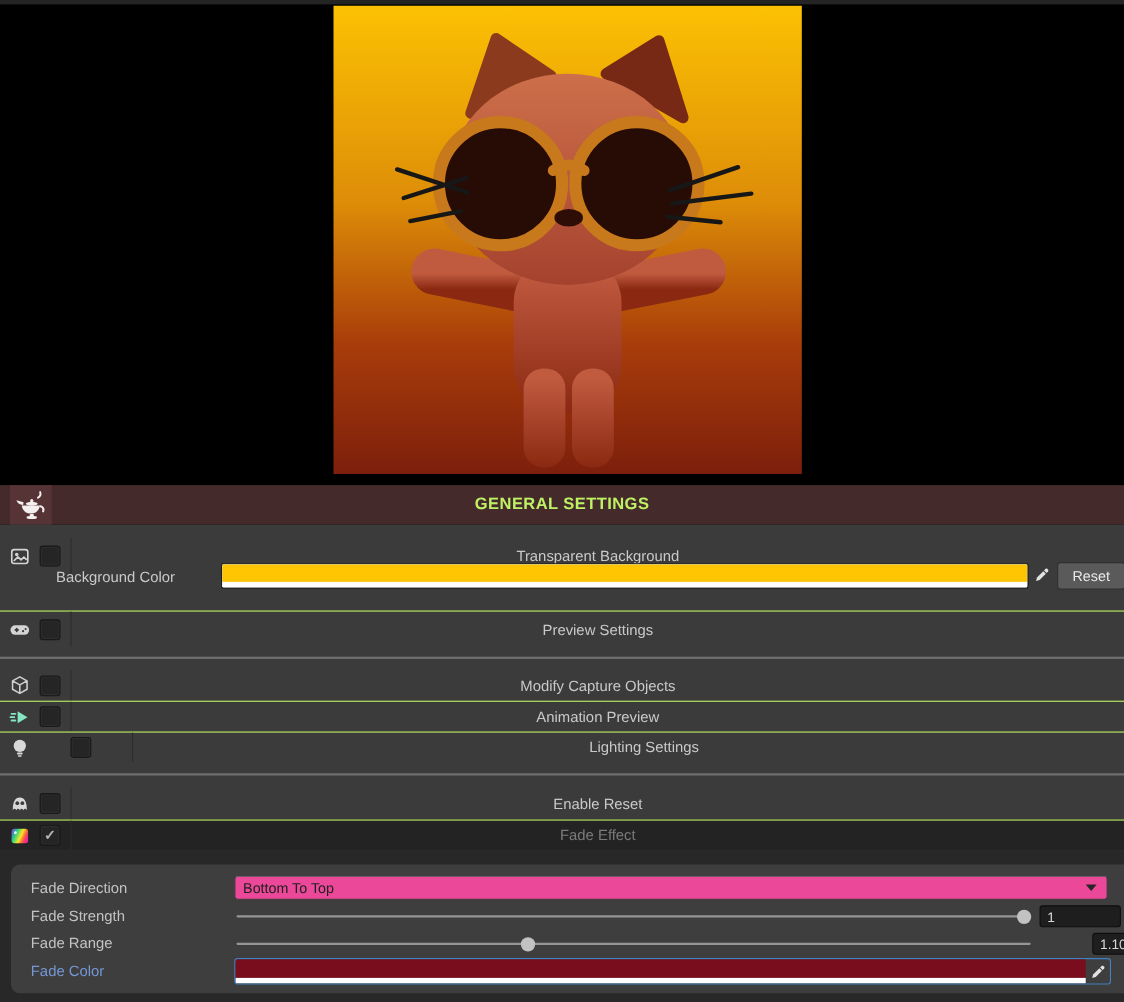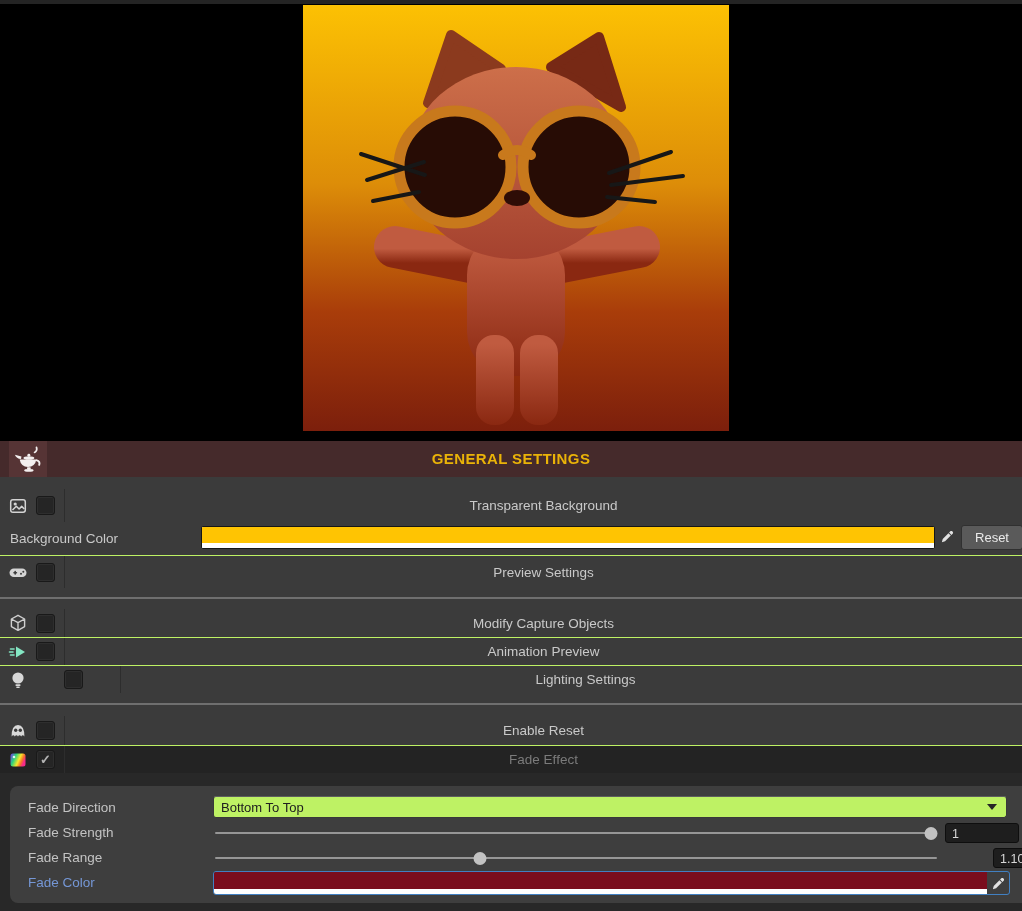--- a/index.html
+++ b/index.html
@@ -13,21 +13,21 @@
   .preview-wrap{position:absolute;left:303px;top:5px;width:426px;height:426px;}
   .preview-wrap svg{display:block;}
   
   .header{position:absolute;left:0;top:441px;width:100%;height:36px;background:#452a2b;}
   .header-icon-tile{
     position:absolute;left:9px;top:0;width:38px;height:36px;background:#563435;
     display:flex;align-items:center;justify-content:center;cursor:pointer;
   }
   .header-title{
     position:absolute;left:0;top:0;width:100%;height:24px;line-height:36px;text-align:center;
-    color:#eab308;font-size:15px;font-weight:bold;letter-spacing:.4px;
+    color:#bef264;font-size:15px;font-weight:bold;letter-spacing:.4px;
   }
   
   .settings{position:absolute;left:0;top:477px;width:100%;height:434px;background:#3b3b3b;}
   .row{position:absolute;left:0;width:100%;box-sizing:border-box;}
   .toggle-row{display:flex;align-items:center;border-top:1px solid #bef264;cursor:pointer;}
   .toggle-row.first{border-top:none;}
   .row-icon{width:20px;height:20px;margin-left:8px;flex:0 0 auto;display:flex;align-items:center;justify-content:center;}
   .checkbox{
     width:17px;height:17px;margin-left:8px;flex:0 0 auto;background:#252525;
     border:1px solid #191919;border-radius:3px;box-shadow:inset 0 0 0 1px #2e2e2e;
@@ -58,21 +58,21 @@
   }
   
   .bottom-zone{position:absolute;left:0;top:773px;width:100%;height:138px;background:#282828;}
   .fade-panel{
     position:absolute;left:10px;top:786px;width:1012px;height:117px;background:#3e3e3e;
     border-radius:8px 0 0 8px;
   }
   .fp-label{position:absolute;left:18px;color:#c3c3c3;font-size:13.5px;}
   .fp-label.accent{color:#7597d6;}
   .dropdown{
-    position:absolute;left:203px;top:10px;width:794px;height:22px;background:#bef264;
+    position:absolute;left:203px;top:10px;width:794px;height:22px;background:#ec4899;
     border:1px solid #393939;border-top-color:#5e5e5e;border-radius:3px;cursor:pointer;
     box-sizing:border-box;display:flex;align-items:center;
   }
   .dropdown .dd-text{color:#202020;font-size:13px;margin-left:7px;flex:1;}
   .dd-arrow{
     width:0;height:0;border-left:5px solid transparent;border-right:5px solid transparent;
     border-top:6px solid #262626;margin-right:9px;
   }
   .slider{position:absolute;left:205px;width:722px;height:2px;background:#969696;border-radius:1px;cursor:pointer;}
   .slider .handle{
@@ -174,21 +174,21 @@
           <rect x="2.7" y="3.7" width="14.6" height="12.6" rx="2.2" fill="none" stroke="#d4d4d4" stroke-width="1.5"></rect>
           <circle cx="7.2" cy="8" r="1.6" fill="#d4d4d4"></circle>
           <path d="M4.5 14 l3.8-3.8 2.8 2.8 2.6-2.6 2.6 2.6" fill="none" stroke="#d4d4d4" stroke-width="1.5" stroke-linejoin="round"></path>
         </svg>
       </span>
       <span class="checkbox"></span>
       <span class="vsep"></span>
       <span class="row-label">Transparent Background</span>
     </div>
 
-    <div class="row color-row" style="top:45px;height:33px;">
+    <div class="row color-row" style="top:31px;height:33px;padding-left:41px;">
       <span class="prop-label">Background Color</span>
       <span class="colorfield bg-colorfield">
         <span class="swatch" style="background: rgb(255, 196, 2);"></span>
         <span class="alpha"></span>
       </span>
       <span class="eyedropper-btn bg-eyedropper">
         <svg width="15" height="15" viewBox="0 0 16 16">
           <path d="M2 14l.9-3.4L9 4.5l2.5 2.5-6.1 6.1L2 14z" fill="#e2e2e2"></path>
           <path d="M9.7 3.8l1.3-1.3c.6-.6 1.5-.6 2.1 0l.4.4c.6.6.6 1.5 0 2.1l-1.3 1.3-2.5-2.5z" fill="#e2e2e2"></path>
         </svg>

